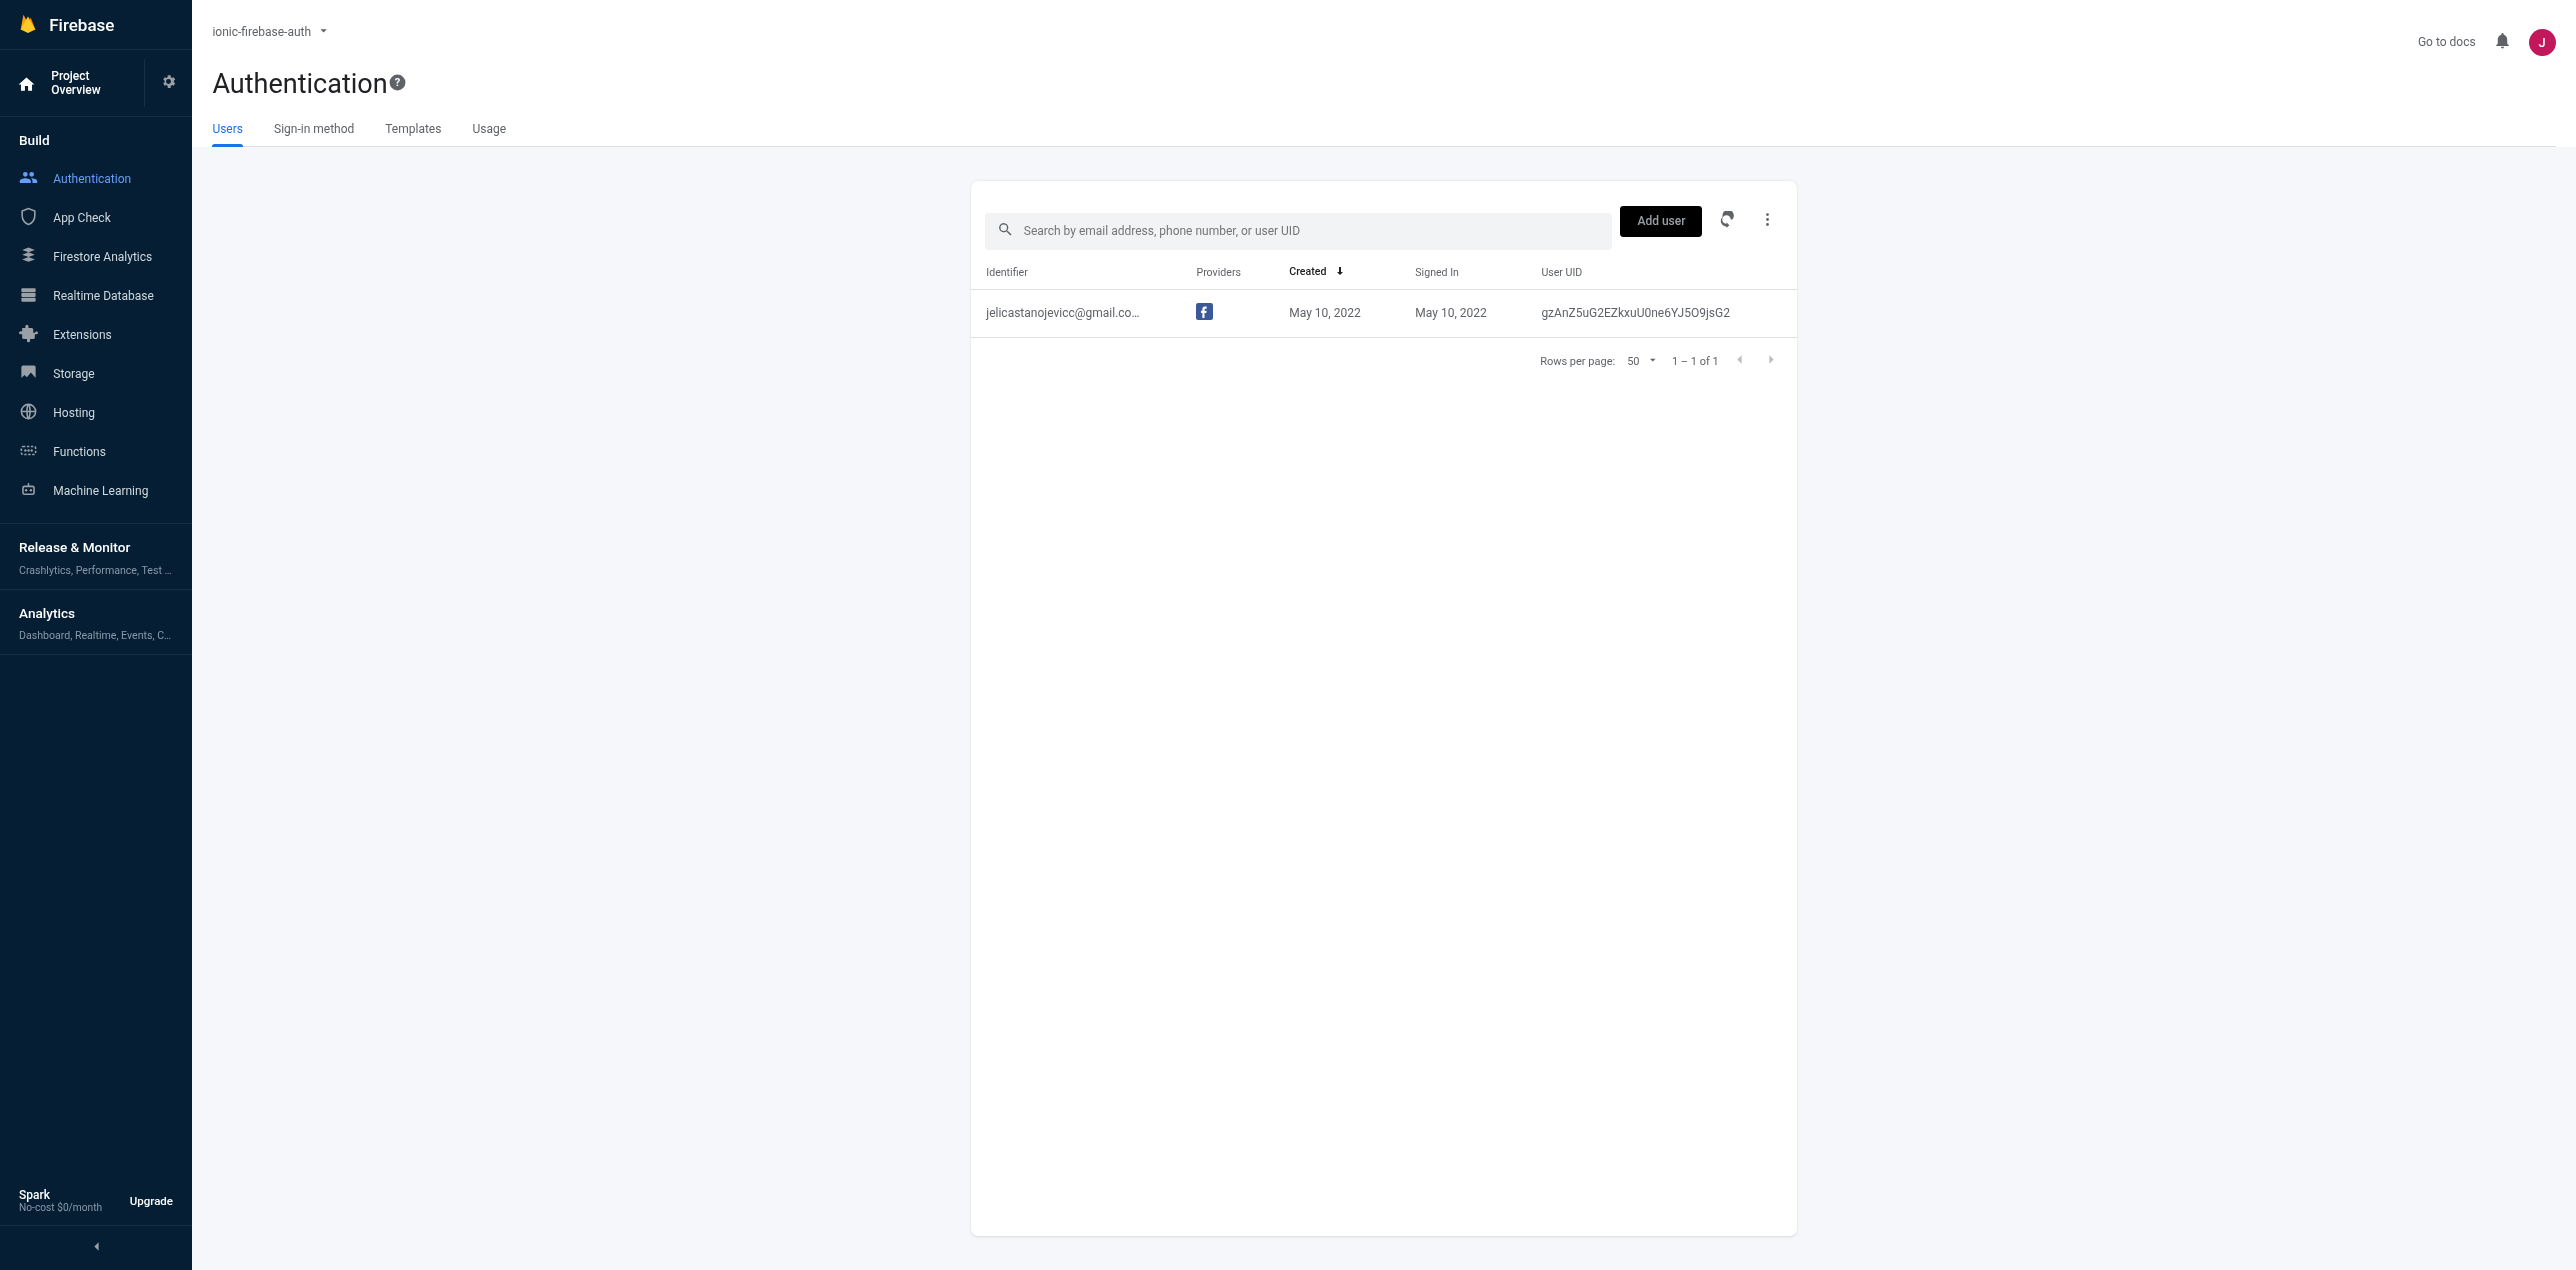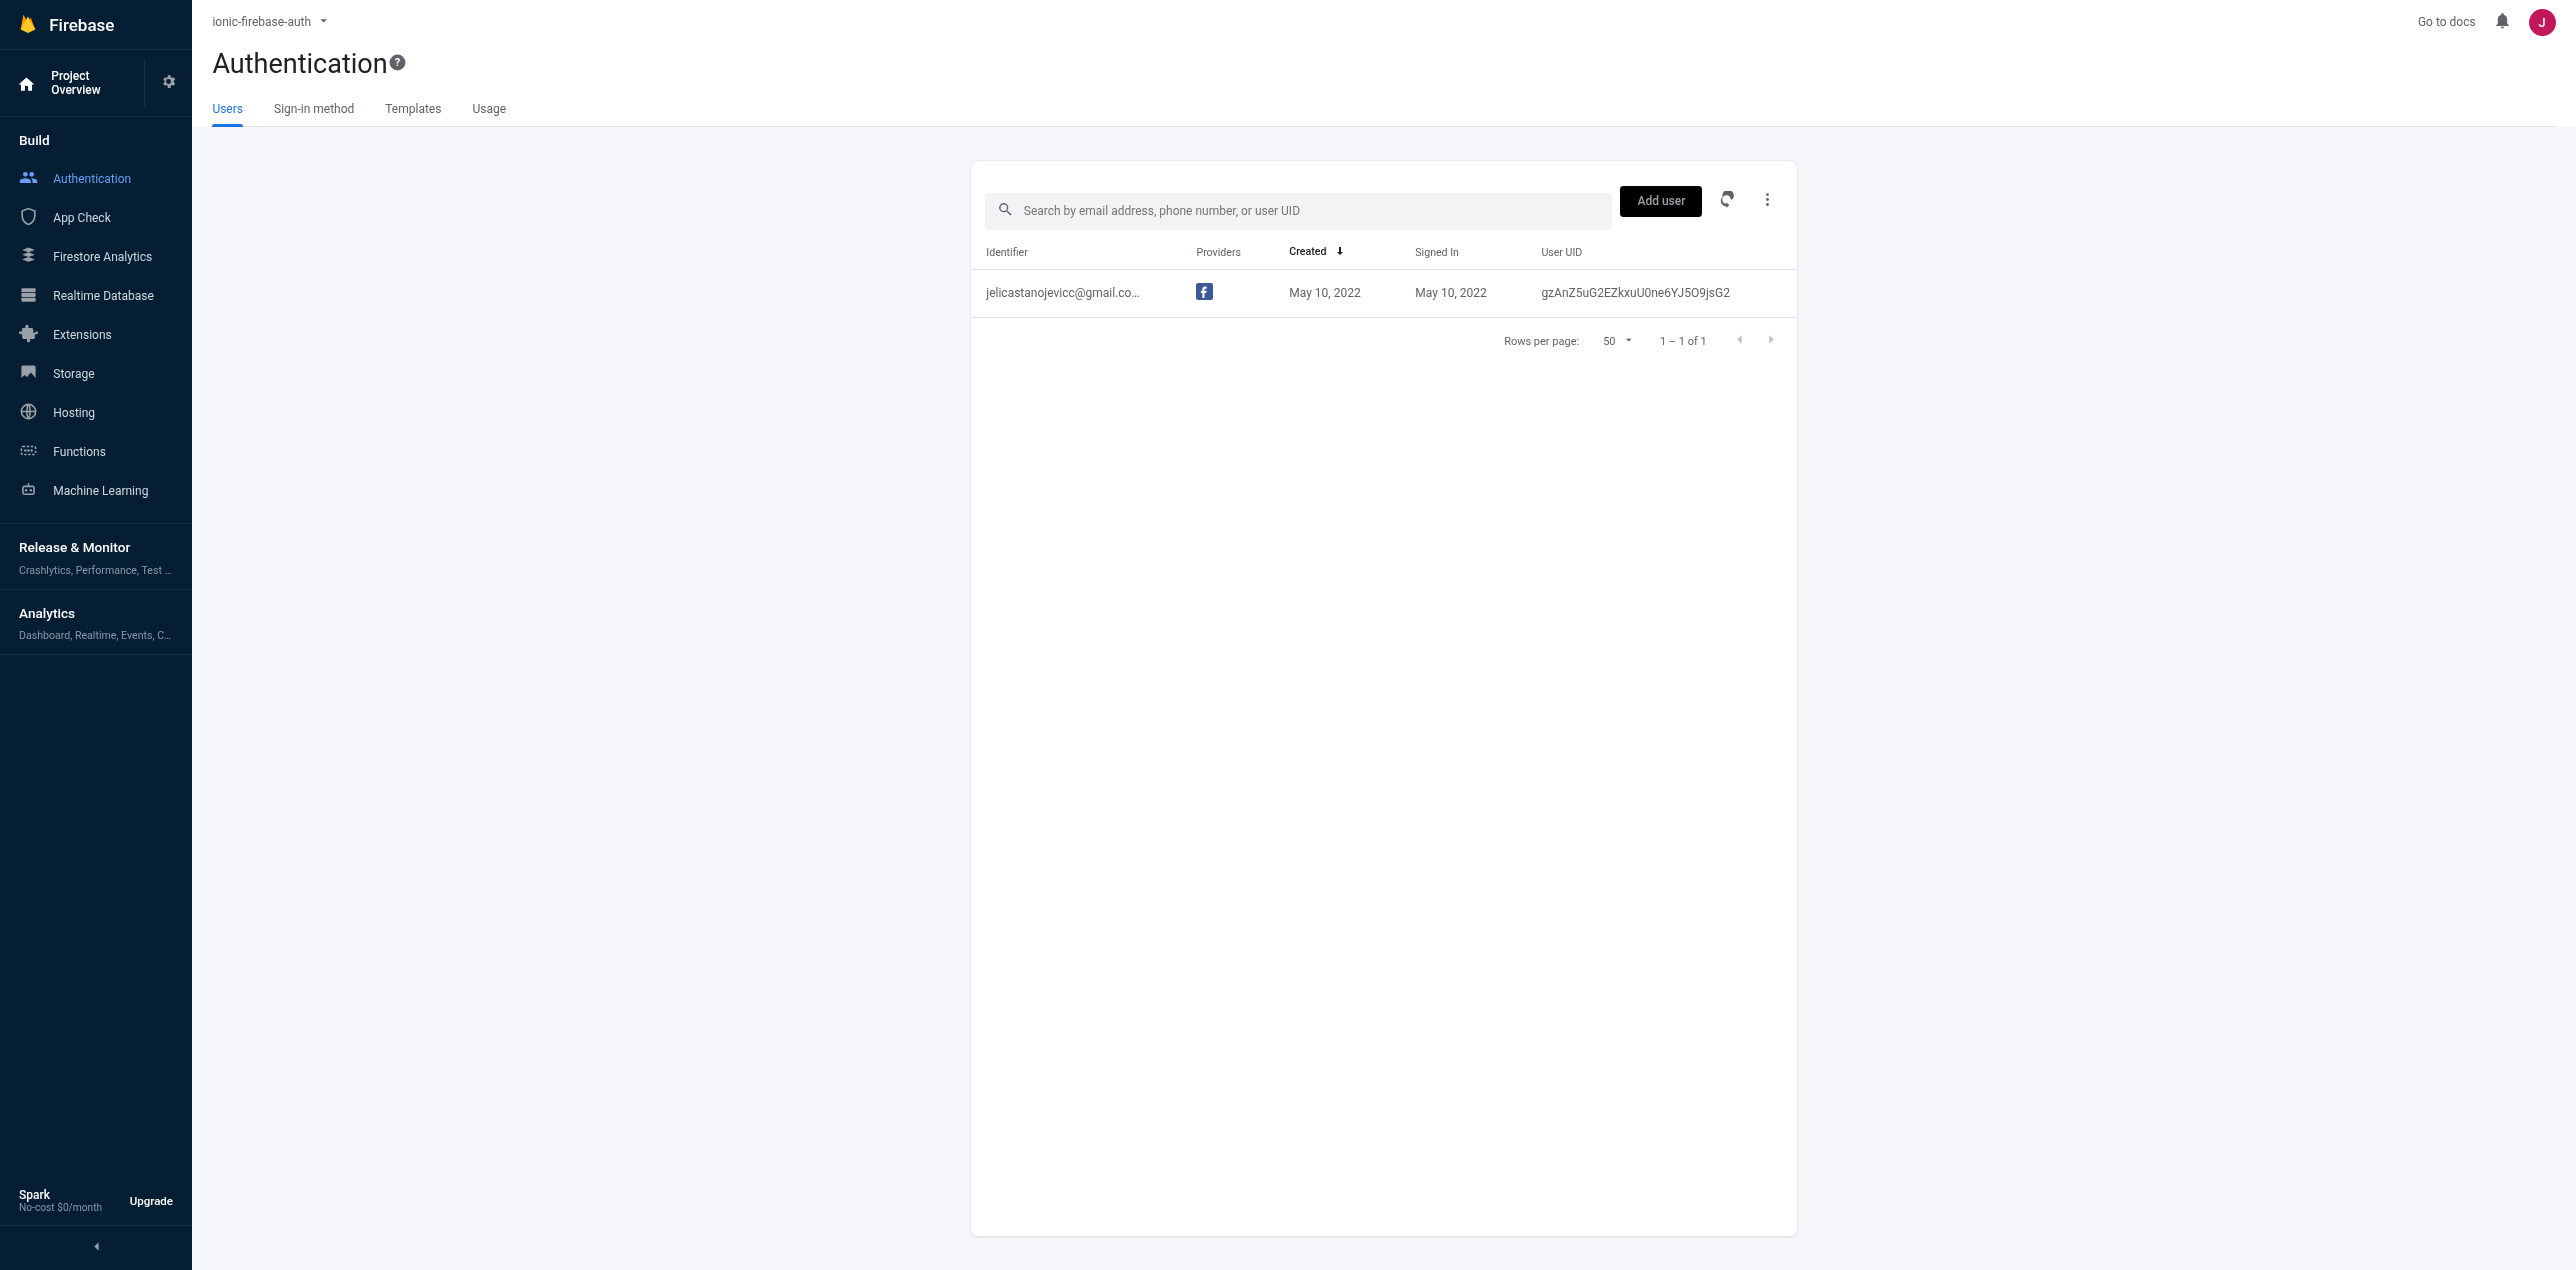--- a/index.html
+++ b/index.html
@@ -37,21 +37,21 @@
   .upgrade { margin-left:auto; color:#fff; font-size:11.5px; font-weight:500; cursor:pointer; }
 
   .collapse-row { padding: 12px 0; display:flex; justify-content:center; border-top:0.9px solid rgba(255,255,255,.07); cursor:pointer; }
   .collapse-row svg { width:17px; height:17px; fill:#9aa0a6; }
 
   
   .main { flex:1; display:flex; flex-direction:column; background:#f5f7fa; overflow:hidden; }
   .topbar { display:flex; align-items:center; padding: 8.5px 20.4px 0; gap:12px; background:#fff; }
   .proj { color:#5f6368; font-size:12px; display:flex; align-items:center; gap:5.1px; cursor:pointer; }
   .proj svg { width:15.3px; height:15.3px; fill:#5f6368; }
-  .top-right { margin-left:auto; display:flex; align-items:center; gap:17px; }
+  .top-right { margin-left:auto; display:flex; align-items:center; gap:17px;margin-top:20px; }
   .docs-link { color:#5f6368; font-size:12px; cursor:pointer; }
   .icon-btn { width:19px; height:19px; fill:#5f6368; cursor:pointer; }
   .avatar { width:27px; height:27px; border-radius:50%; background:#c2185b; color:#fff; display:flex; align-items:center; justify-content:center; font-size:12.8px; font-weight:500; cursor:pointer; }
 
   .page-head { background:#fff; padding: 12px 20.4px 0; }
   .page-title-row { display:flex; align-items:center; }
   .page-title { font-size: 27px; font-weight:400; color:#202124; }
   .help-circle { margin-left:auto; width:19px; height:19px; fill:#5f6368; cursor:pointer; }
 
   .tabs { display:flex; gap:31px; margin-top: 13.6px; border-bottom:0.9px solid #e0e0e0; }
@@ -71,21 +71,21 @@
   .tool-icon svg { width:17px; height:17px; fill:#5f6368; }
 
   table { width:100%; border-collapse:collapse; }
   thead th { text-align:left; padding: 8.5px 15.3px; font-size:10.6px; font-weight:400; color:#5f6368; border-bottom:0.9px solid #e0e0e0; }
   thead th.sortable { color:#202124; font-weight:500; }
   thead th .sort-arrow { display:inline-block; vertical-align:middle; margin-left:5.1px; }
   tbody td { padding: 13.6px 15.3px; font-size:12px; color:#5f6368; border-bottom:0.9px solid #e0e0e0; }
   tbody td.identifier { max-width:170px; white-space:nowrap; overflow:hidden; text-overflow:ellipsis; }
   .fb-icon { width:17px; height:17px; }
 
-  .pager { display:flex; align-items:center; justify-content:flex-end; gap:24px; padding: 13.6px 17px; font-size:11px; color:#5f6368; }
+  .pager { display:flex; align-items:center; justify-content:flex-end; gap:12px; padding: 13.6px 17px; font-size:11px; color:#5f6368; }
   .rpp-select { display:flex; align-items:center; gap:6.8px; cursor:pointer; }
   .rpp-select svg { width:13.6px; height:13.6px; fill:#5f6368; }
   .pager-nav { display:flex; align-items:center; gap:15.3px; }
   .pager-nav svg { width:17px; height:17px; fill:#bdbdbd; cursor:pointer; }
 </style>
 </head>
 <body>
 
 <aside class="sidebar">
   <div class="brand">

